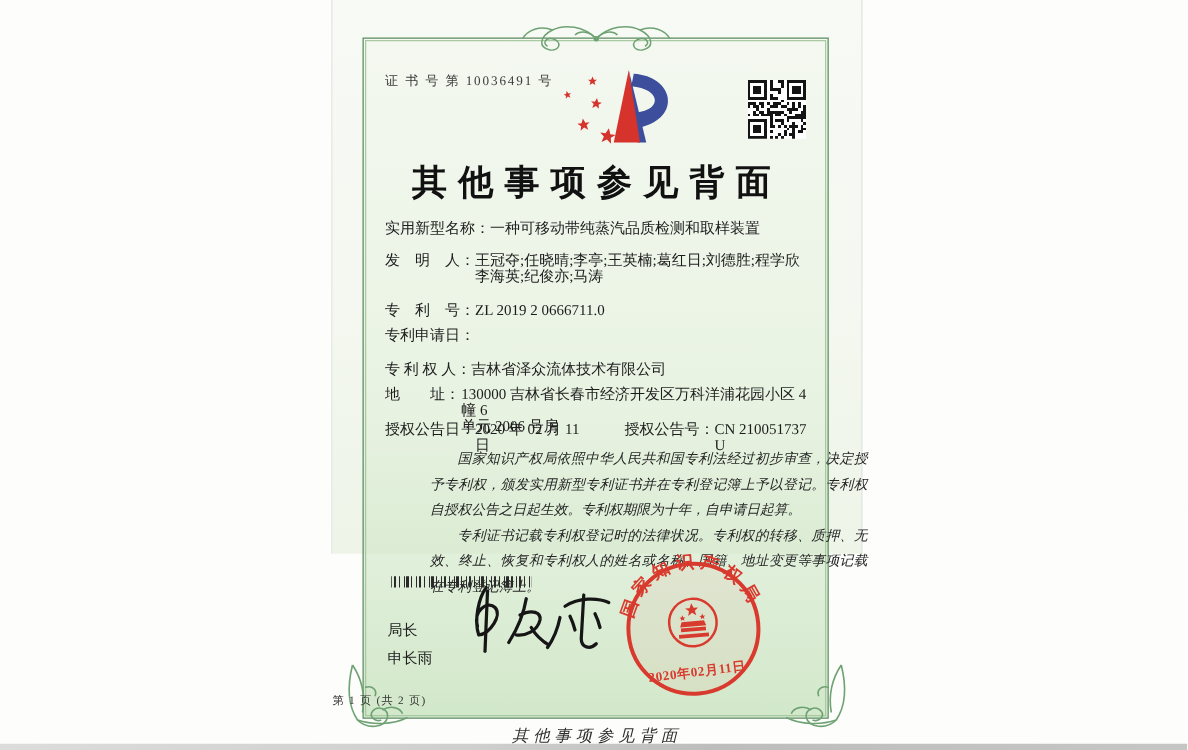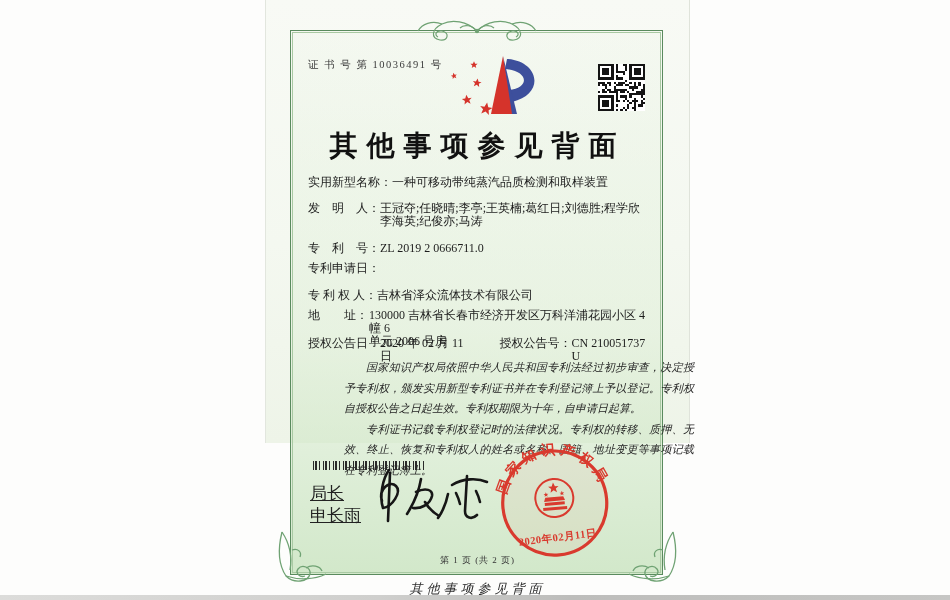--- a/index.html
+++ b/index.html
@@ -18,26 +18,26 @@
          font-size:28px;font-weight:bold;letter-spacing:9px;color:#111;}
   .row{position:absolute;left:42px;width:348px;display:flex;font-size:12px;line-height:13px;}
   .lbl{flex:0 0 61px;white-space:nowrap;}
   .val{flex:1;}
   .grantrow .lbl2{margin-left:22px;white-space:nowrap;}
   .paras{position:absolute;left:42px;top:357px;width:350px;font-size:11px;line-height:20.5px;
          text-align:justify;font-style:italic;color:#252525;margin-left:36px;}
   .paras p{margin:0;text-indent:2em;}
   .barcode{position:absolute;left:47px;top:461px;width:112px;height:9px;
            background:repeating-linear-gradient(90deg,#2a2a2a 0 1px,transparent 1px 2px,#2a2a2a 2px 4px,transparent 4px 6px,#2a2a2a 6px 7px,transparent 7px 10px);}
-  .director{position:absolute;left:44px;top:483px;font-size:17px;line-height:22px;color:#222;text-decoration:underline;}
+  .director{position:absolute;left:44px;top:493px;font-size:12px;line-height:22px;color:#222;}
   .sig{position:absolute;left:100px;top:463px;width:140px;height:66px;}
   .seal{position:absolute;left:224px;top:441px;width:130px;height:130px;transform:rotate(-5deg);}
   .sealdate{position:absolute;left:0;top:90px;width:130px;text-align:center;font-size:10.5px;
             color:#d93a2e;font-weight:bold;transform:rotate(-2deg);letter-spacing:0.5px;}
-  .pageind{position:absolute;left:0;top:554px;width:100%;text-align:center;font-size:9px;letter-spacing:1px;color:#333;}
+  .pageind{position:absolute;left:0;top:554px;width:100%;text-align:left;font-size:9px;letter-spacing:1px;color:#333;}
   .backnote{position:absolute;left:0;top:580px;width:100%;text-align:center;font-size:13px;
             letter-spacing:4px;font-style:italic;color:#2e2e2e;}
   .orn-top{position:absolute;left:146px;top:18px;width:130px;height:26px;}
   .orn-bl{position:absolute;left:6px;top:524px;width:62px;height:62px;}
   .orn-br{position:absolute;right:6px;top:524px;width:62px;height:62px;transform:scaleX(-1);}
   .bottom-edge{position:absolute;left:0;top:595px;width:950px;height:5px;
                background:linear-gradient(90deg,#dcdcda 0%,#cfcfcd 40%,#bdbdbb 60%,#c6c6c4 100%);}
   svg{display:block;}
 </style>
 </head>

